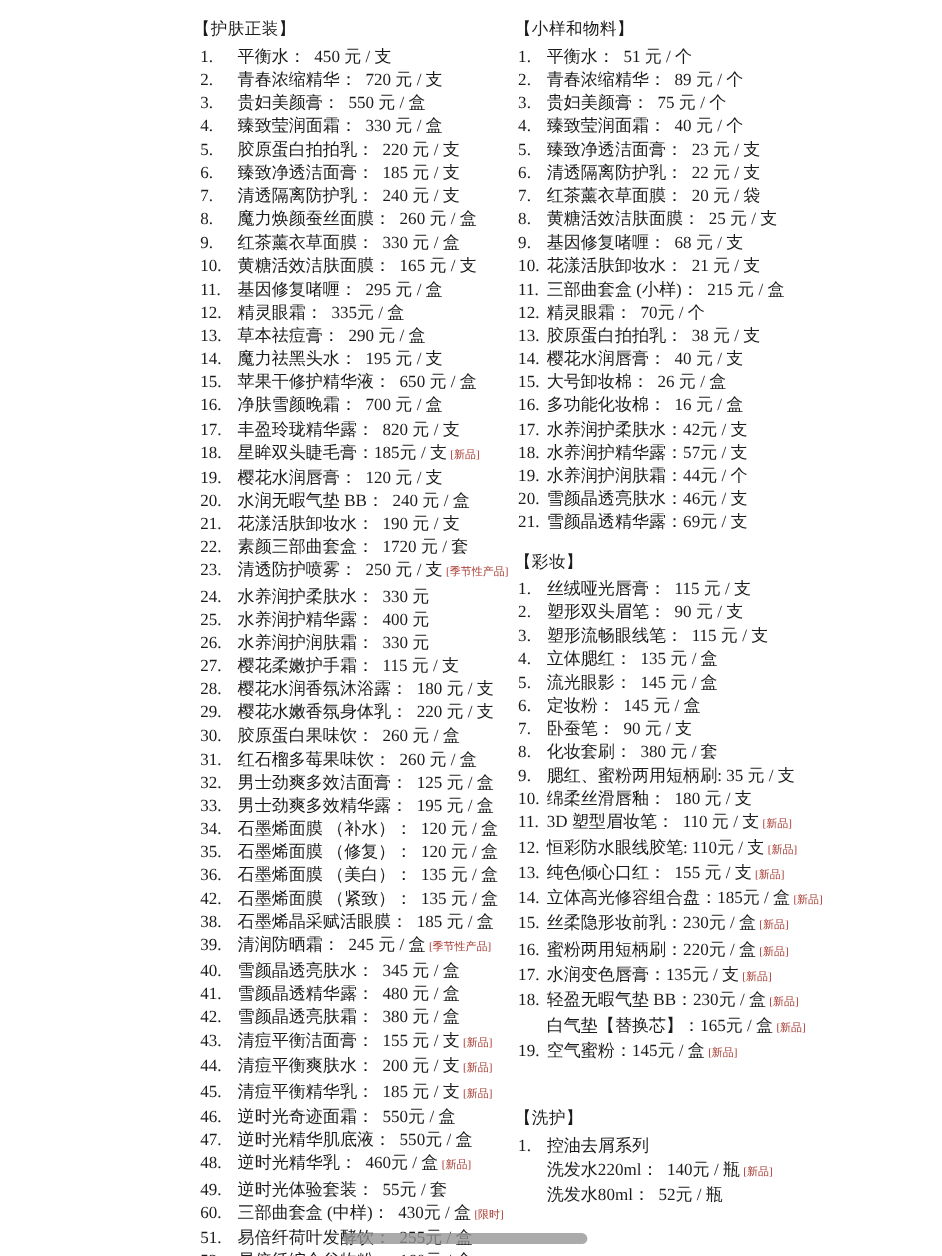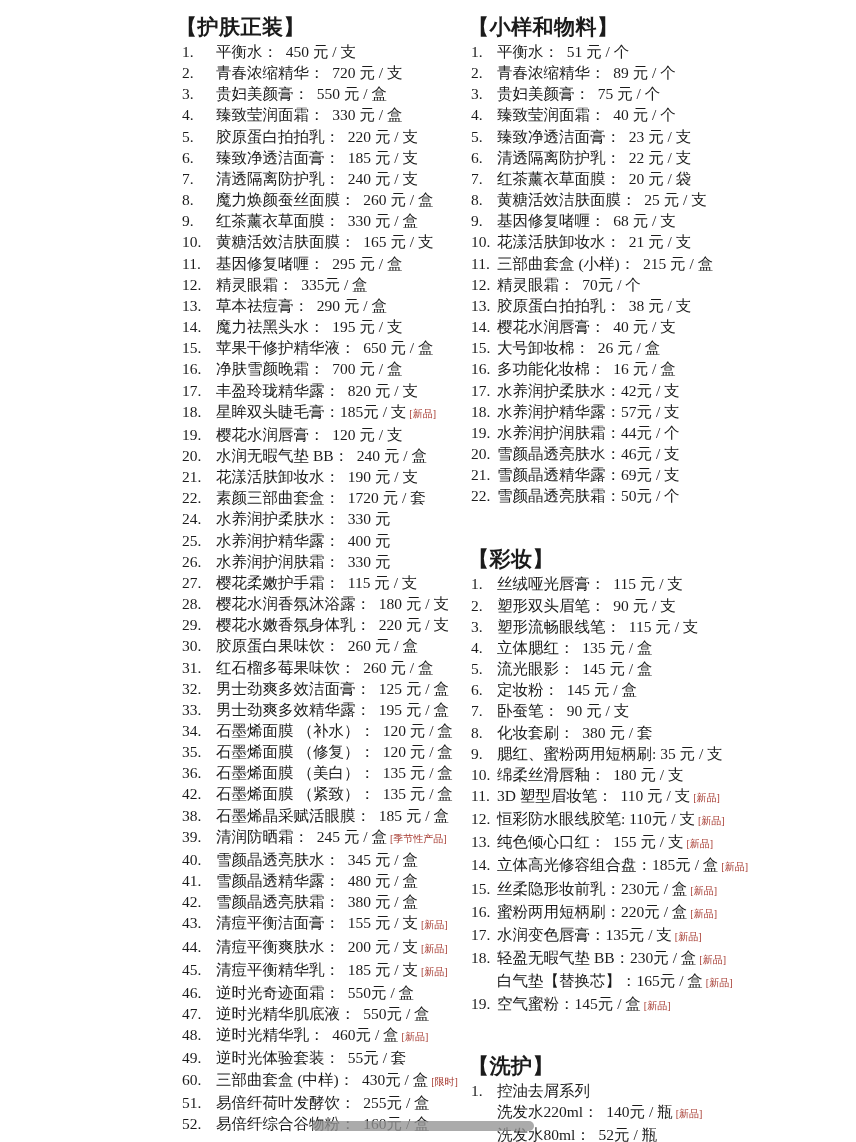--- a/index.html
+++ b/index.html
@@ -9,22 +9,22 @@
     background: #ffffff;
     position: relative;
     overflow: hidden;
     font-family: "Liberation Serif", "DejaVu Serif", serif;
     color: #1b1b1b;
   }
   .column { position: absolute; top: 14px; }
   .col-left  { left: 176px; width: 300px; }
   .col-right { left: 468px; width: 380px; }
   .section-title {
-    font-size: 21px;
-    font-weight: bold;
+    font-size: 15px;
+    font-weight: normal;
     line-height: 27px;
     letter-spacing: 0.5px;
     white-space: pre;
   }
   .item {
     font-size: 15.5px;
     line-height: 21.15px;
     white-space: pre;
   }
   .num {
@@ -32,21 +32,21 @@
     width: 34px;
     padding-left: 6px;
     box-sizing: content-box;
   }
   .col-right .num { width: 26px; padding-left: 3px; }
   .tag {
     font-size: 10px;
     color: #a5382e;
     margin-left: 3px;
   }
-  .col-right .section-makeup { margin-top: 40px; }
+  .col-right .section-makeup { margin-top: 13px; }
   .col-right .section-haircare { margin-top: 36px; }
   .scrollbar-thumb {
     position: absolute;
     left: 312px;
     top: 1121px;
     width: 222px;
     height: 10px;
     border-radius: 5px;
     background: rgba(148, 148, 148, 0.78);
     z-index: 3;
@@ -73,20 +73,21 @@
       <div class="item"><span class="num">13.</span><span class="txt">草本祛痘膏：  290 元 / 盒</span></div>
       <div class="item"><span class="num">14.</span><span class="txt">魔力祛黑头水：  195 元 / 支</span></div>
       <div class="item"><span class="num">15.</span><span class="txt">苹果干修护精华液：  650 元 / 盒</span></div>
       <div class="item"><span class="num">16.</span><span class="txt">净肤雪颜晚霜：  700 元 / 盒</span></div>
       <div class="item"><span class="num">17.</span><span class="txt">丰盈玲珑精华露：  820 元 / 支</span></div>
       <div class="item"><span class="num">18.</span><span class="txt">星眸双头睫毛膏：185元 / 支</span><span class="tag">[新品]</span></div>
       <div class="item"><span class="num">19.</span><span class="txt">樱花水润唇膏：  120 元 / 支</span></div>
       <div class="item"><span class="num">20.</span><span class="txt">水润无暇气垫 BB：  240 元 / 盒</span></div>
       <div class="item"><span class="num">21.</span><span class="txt">花漾活肤卸妆水：  190 元 / 支</span></div>
       <div class="item"><span class="num">22.</span><span class="txt">素颜三部曲套盒：  1720 元 / 套</span></div>
+      <div class="item"><span class="num">23.</span><span class="txt">清透防护喷雾：  250 元 / 支</span><span class="tag">[季节性产品]</span></div>
       <div class="item"><span class="num">24.</span><span class="txt">水养润护柔肤水：  330 元</span></div>
       <div class="item"><span class="num">25.</span><span class="txt">水养润护精华露：  400 元</span></div>
       <div class="item"><span class="num">26.</span><span class="txt">水养润护润肤霜：  330 元</span></div>
       <div class="item"><span class="num">27.</span><span class="txt">樱花柔嫩护手霜：  115 元 / 支</span></div>
       <div class="item"><span class="num">28.</span><span class="txt">樱花水润香氛沐浴露：  180 元 / 支</span></div>
       <div class="item"><span class="num">29.</span><span class="txt">樱花水嫩香氛身体乳：  220 元 / 支</span></div>
       <div class="item"><span class="num">30.</span><span class="txt">胶原蛋白果味饮：  260 元 / 盒</span></div>
       <div class="item"><span class="num">31.</span><span class="txt">红石榴多莓果味饮：  260 元 / 盒</span></div>
       <div class="item"><span class="num">32.</span><span class="txt">男士劲爽多效洁面膏：  125 元 / 盒</span></div>
       <div class="item"><span class="num">33.</span><span class="txt">男士劲爽多效精华露：  195 元 / 盒</span></div>
@@ -128,21 +129,20 @@
       <div class="item"><span class="num">12.</span><span class="txt">精灵眼霜：  70元 / 个</span></div>
       <div class="item"><span class="num">13.</span><span class="txt">胶原蛋白拍拍乳：  38 元 / 支</span></div>
       <div class="item"><span class="num">14.</span><span class="txt">樱花水润唇膏：  40 元 / 支</span></div>
       <div class="item"><span class="num">15.</span><span class="txt">大号卸妆棉：  26 元 / 盒</span></div>
       <div class="item"><span class="num">16.</span><span class="txt">多功能化妆棉：  16 元 / 盒</span></div>
       <div class="item"><span class="num">17.</span><span class="txt">水养润护柔肤水：42元 / 支</span></div>
       <div class="item"><span class="num">18.</span><span class="txt">水养润护精华露：57元 / 支</span></div>
       <div class="item"><span class="num">19.</span><span class="txt">水养润护润肤霜：44元 / 个</span></div>
       <div class="item"><span class="num">20.</span><span class="txt">雪颜晶透亮肤水：46元 / 支</span></div>
       <div class="item"><span class="num">21.</span><span class="txt">雪颜晶透精华露：69元 / 支</span></div>
-      <div class="item"><span class="num">22.</span><span class="txt">雪颜晶透亮肤霜：50元 / 个</span></div>
     </div>
     <div class="section section-makeup">
       <div class="section-title">【彩妆】</div>
       <div class="item"><span class="num">1.</span><span class="txt">丝绒哑光唇膏：  115 元 / 支</span></div>
       <div class="item"><span class="num">2.</span><span class="txt">塑形双头眉笔：  90 元 / 支</span></div>
       <div class="item"><span class="num">3.</span><span class="txt">塑形流畅眼线笔：  115 元 / 支</span></div>
       <div class="item"><span class="num">4.</span><span class="txt">立体腮红：  135 元 / 盒</span></div>
       <div class="item"><span class="num">5.</span><span class="txt">流光眼影：  145 元 / 盒</span></div>
       <div class="item"><span class="num">6.</span><span class="txt">定妆粉：  145 元 / 盒</span></div>
       <div class="item"><span class="num">7.</span><span class="txt">卧蚕笔：  90 元 / 支</span></div>

